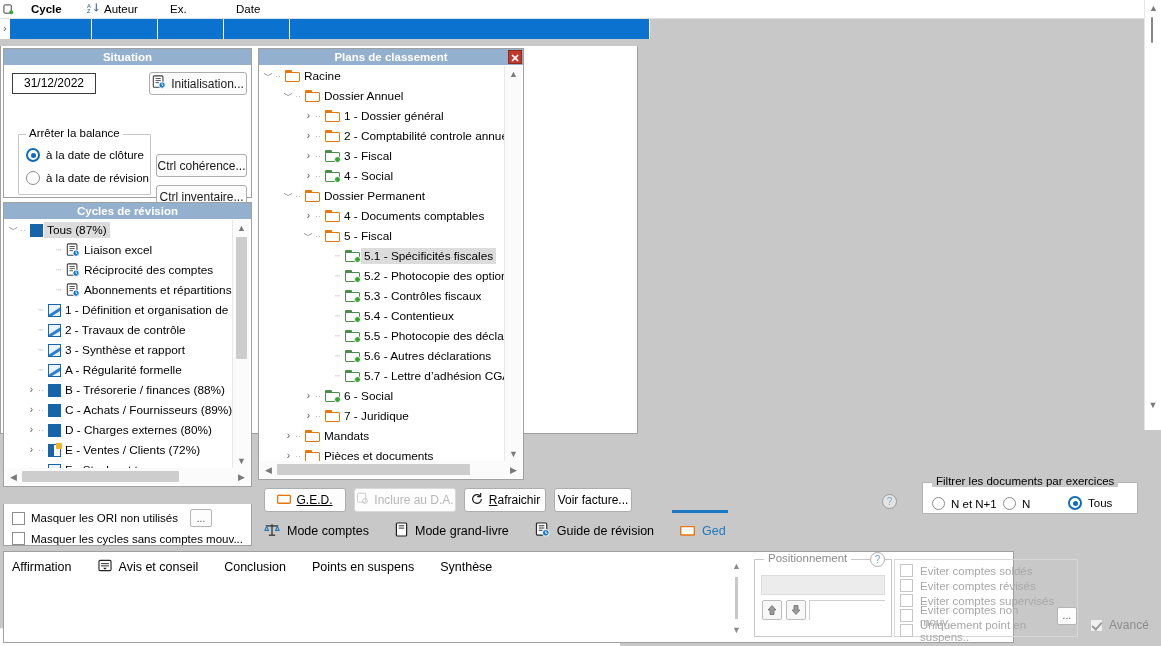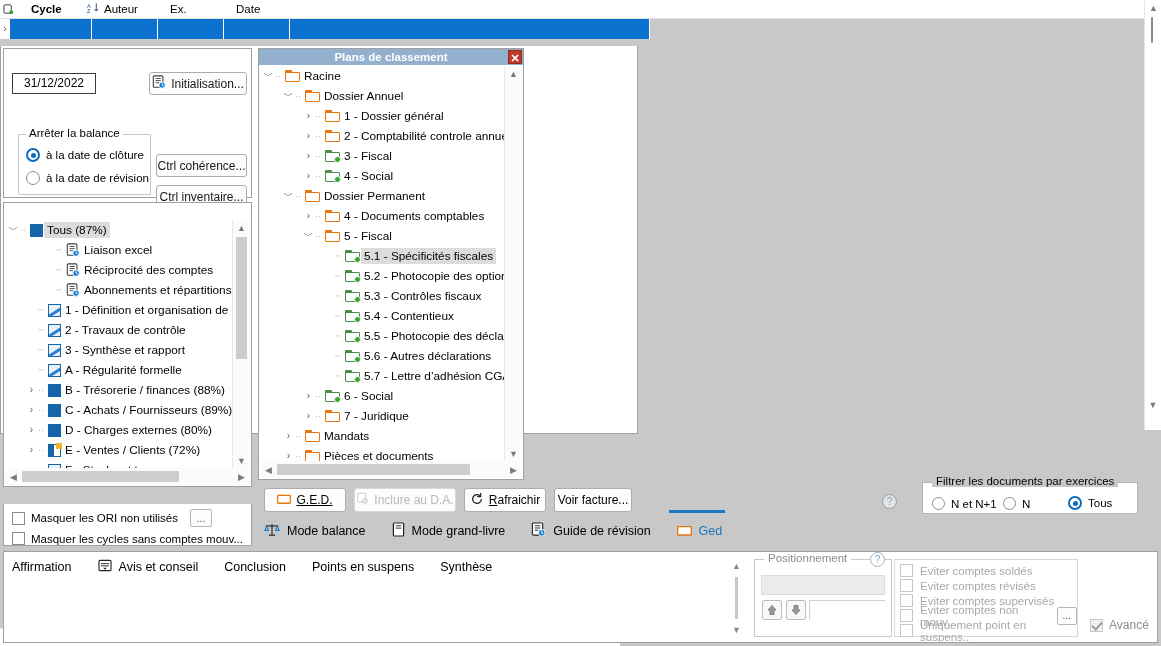--- a/index.html
+++ b/index.html
@@ -149,21 +149,21 @@
   .mode-item.active:before{content:"";position:absolute;left:-8px;top:-14px;width:56px;height:3px;background:#1a78c2;}
 
   #filtre-fs{position:absolute;left:922px;top:482px;width:216px;height:32px;border:1px solid #b4b4b4;background:#fff;box-sizing:border-box;}
   #filtre-legend{position:absolute;left:932px;top:475px;background:#c8c8c8;padding:0 4px;font-size:11.5px;}
   .help-circ{
     width:15px;height:15px;border-radius:50%;border:1px solid #9a9a9a;color:#7fa8cc;
     font-size:10px;text-align:center;line-height:13px;box-sizing:border-box;background:#e4e4e4;
   }
 
   
-  #bottom{position:absolute;left:3px;top:551px;width:1155px;height:92px;background:#fff;border:1px solid #a0a0a0;box-sizing:border-box;padding-left:20px;}
+  #bottom{position:absolute;left:3px;top:551px;width:1011px;height:92px;background:#fff;border:1px solid #a0a0a0;box-sizing:border-box;padding-left:20px;}
   .bottom-tabs{position:absolute;left:8px;top:7px;display:flex;align-items:center;font-size:12.5px;}
   .bt{margin-right:26px;display:flex;align-items:center;gap:7px;}
 
   #pos-fs{position:absolute;left:750px;top:7px;width:138px;height:78px;border:1px solid #c8c8c8;box-sizing:border-box;}
   #pos-legend{position:absolute;left:760px;top:0px;background:#fff;padding:0 4px;font-size:11.5px;color:#8c8c8c;}
   #pos-field{position:absolute;left:757px;top:23px;width:124px;height:20px;background:#ececec;border:1px solid #dcdcdc;box-sizing:border-box;}
   .arr-btn{
     position:absolute;width:20px;height:20px;border:1px solid #bdbdbd;border-radius:2px;background:#f8f8f8;
     display:flex;align-items:center;justify-content:center;box-sizing:border-box;
   }
@@ -191,20 +191,21 @@
         <rect x="19" y="4" width="5" height="13" rx="2.5" fill="#222"></rect>
         <rect x="11" y="2" width="13" height="5" rx="2.5" fill="#222"></rect>
         <circle cx="22" cy="21" r="9" fill="#2db34a" stroke="#fff" stroke-width="2"></circle>
         <rect x="21" y="16.5" width="2.2" height="9" fill="#fff"></rect>
         <rect x="17.5" y="20" width="9" height="2.2" fill="#fff"></rect>
       </svg>
     </div>
   </div>
 
   <div class="panel" id="situation-panel">
+    <div class="panel-header">Situation</div>
 
     <div class="date-box">31/12/2022</div>
 
     <div class="btn" id="btn-init">
       <span>
         <svg width="14" height="14" viewBox="0 0 16 16">
           <rect x="1.5" y="1" width="11" height="13" rx="1.2" fill="#fff" stroke="#3c3c3c" stroke-width="1.2"></rect>
           <line x1="4" y1="4" x2="10" y2="4" stroke="#3c3c3c" stroke-width="1"></line>
           <line x1="4" y1="6.4" x2="10" y2="6.4" stroke="#3c3c3c" stroke-width="1"></line>
           <line x1="4" y1="8.8" x2="8" y2="8.8" stroke="#3c3c3c" stroke-width="1"></line>
@@ -237,20 +238,21 @@
     <div class="chk-row" style="position:absolute;left:11px;top:157px;">
       <span class="cbox"></span>
       <span>Totalisation par classe</span>
     </div>
 
     <div id="benefice-label">Bénéfice</div>
     <div id="benefice-value">57 586,08</div>
   </div>
 
   <div class="panel" id="cycles-panel">
+    <div class="panel-header">Cycles de révision</div>
     <div id="cycles-tree">
         <div class="tree-row sel">
           <span style="width:0px;flex:none;"></span>
           <span class="twisty">﹀</span>
           <span class="dots">··</span>
           <span class="ic ic-sq"></span>
           <span class="lbl">Tous (87%)</span>
         </div>
         <div class="tree-row">
           <span style="width:36px;flex:none;"></span>
@@ -688,21 +690,21 @@
       <div class="mode-item">
         <span>
           <svg width="16" height="15" viewBox="0 0 18 16">
             <line x1="9" y1="2" x2="9" y2="14" stroke="#222" stroke-width="1.3"></line>
             <line x1="2" y1="4" x2="16" y2="4" stroke="#222" stroke-width="1.3"></line>
             <path d="M1 9 L3 4.5 L5 9 Z" fill="none" stroke="#1a78c2" stroke-width="1.2"></path>
             <path d="M13 9 L15 4.5 L17 9 Z" fill="none" stroke="#1a78c2" stroke-width="1.2"></path>
             <line x1="5.5" y1="14.4" x2="12.5" y2="14.4" stroke="#222" stroke-width="1.3"></line>
           </svg>
         </span>
-        <span>Mode balance</span>
+        <span>Mode comptes</span>
       </div>
       <div class="mode-item">
         <span>
           <svg width="13" height="15" viewBox="0 0 14 16">
             <rect x="1.5" y="1" width="11" height="14" rx="1" fill="#fff" stroke="#222" stroke-width="1.3"></rect>
             <line x1="4" y1="4" x2="10" y2="4" stroke="#222" stroke-width="1"></line>
             <line x1="4" y1="6.5" x2="10" y2="6.5" stroke="#222" stroke-width="1"></line>
           </svg>
         </span>
         <span>Mode grand-livre</span>

